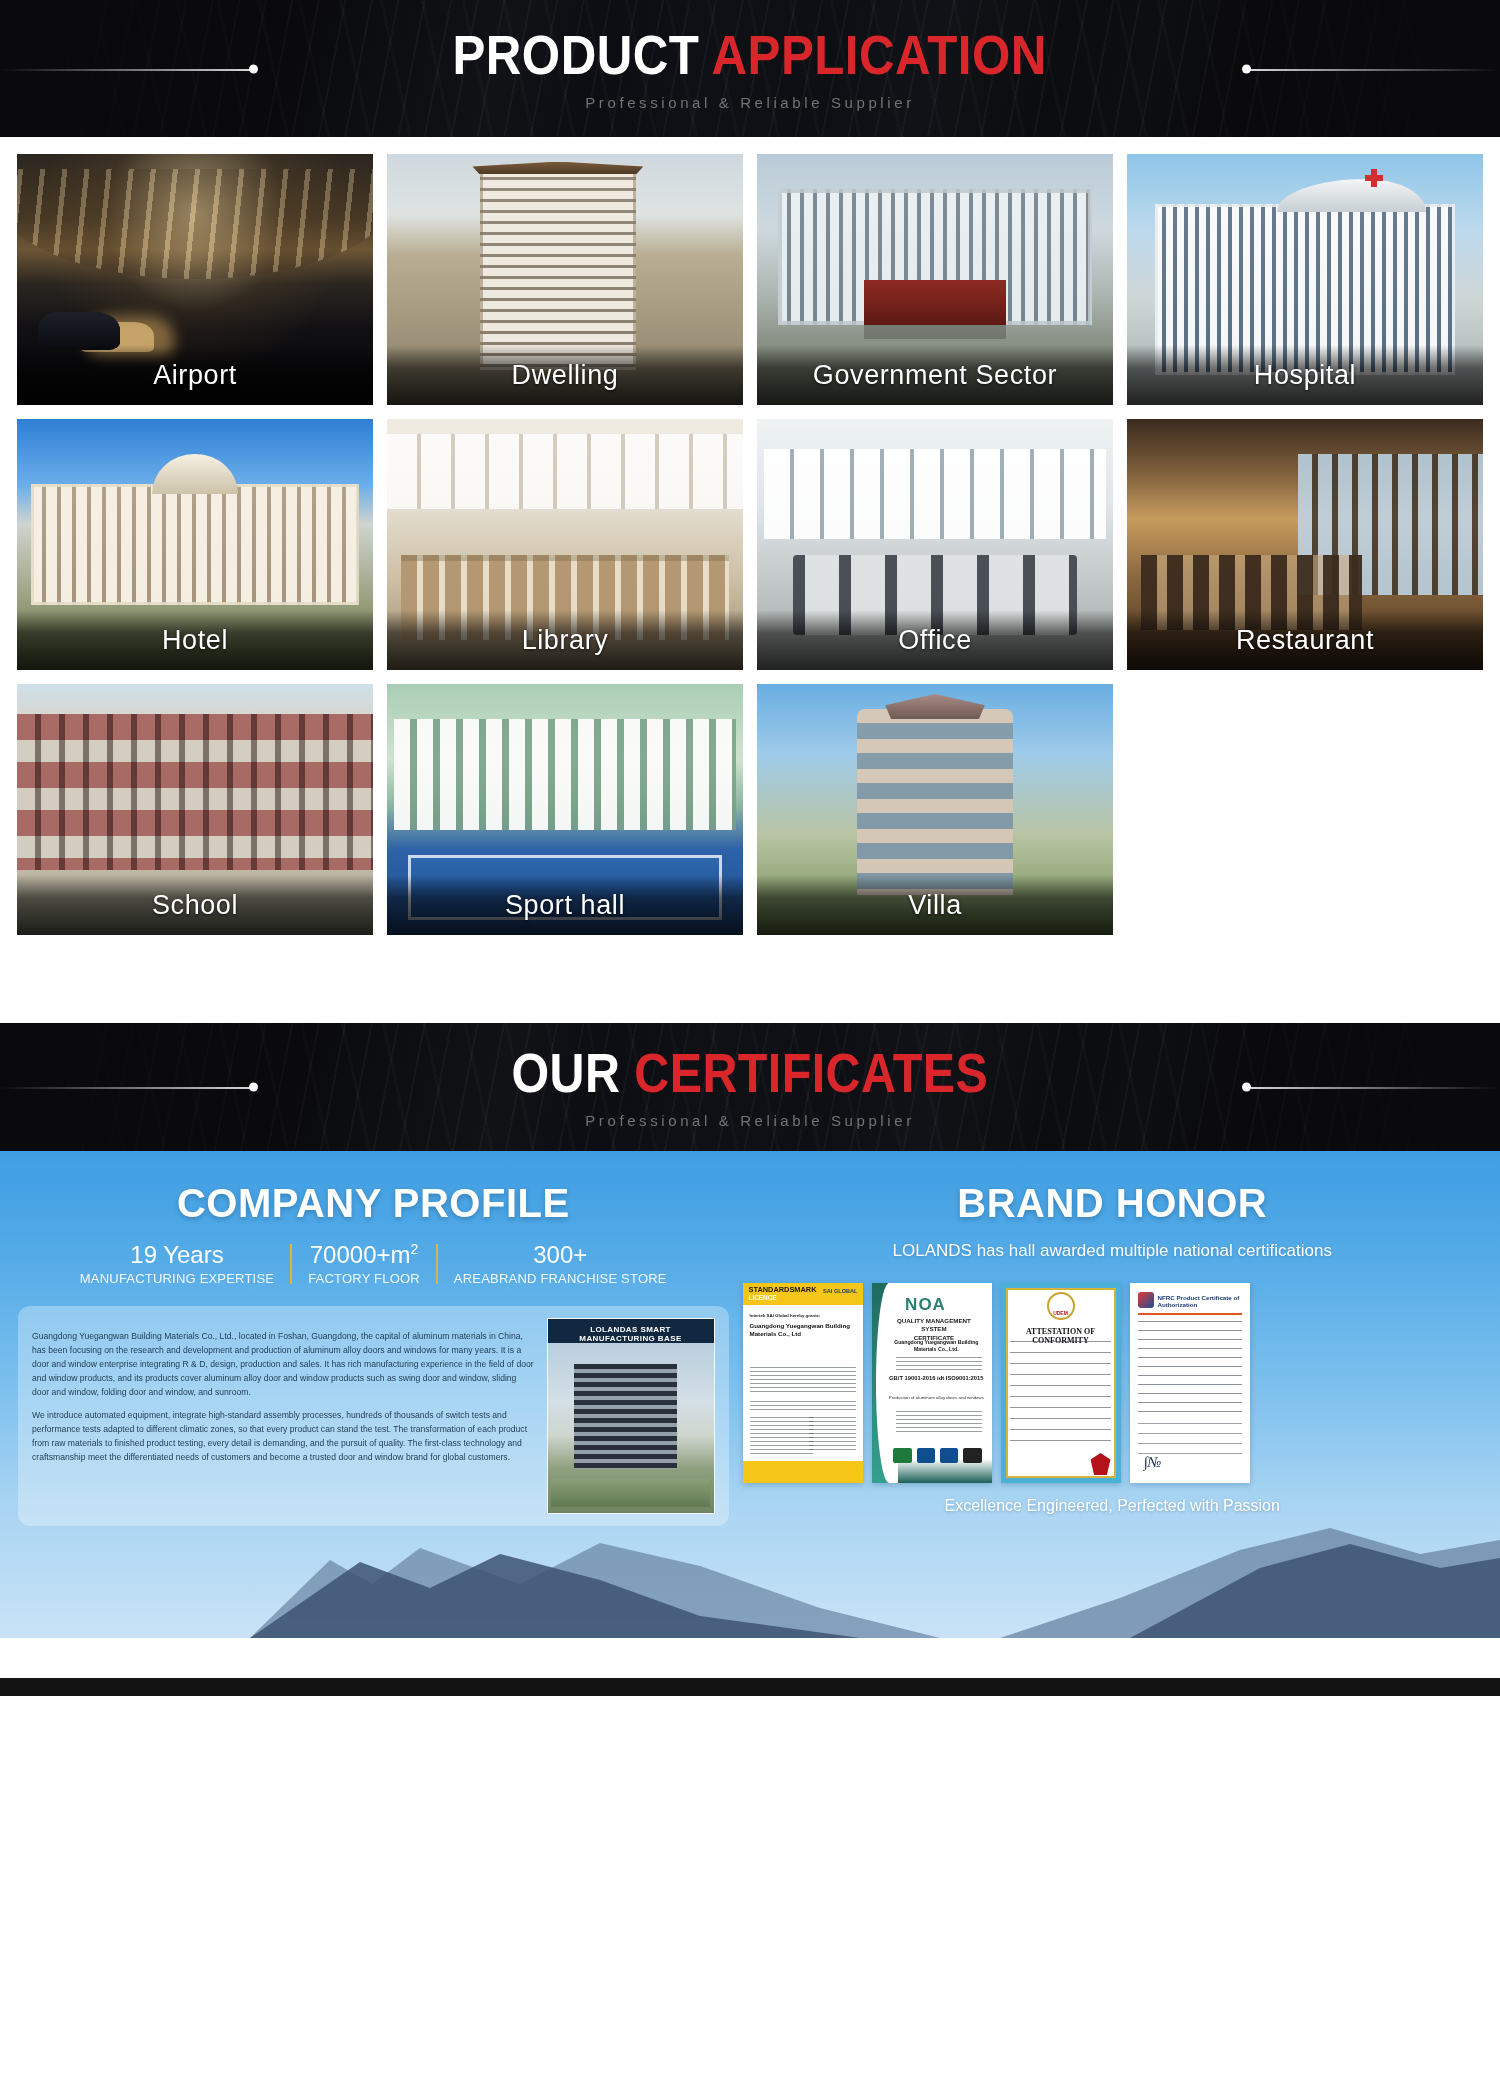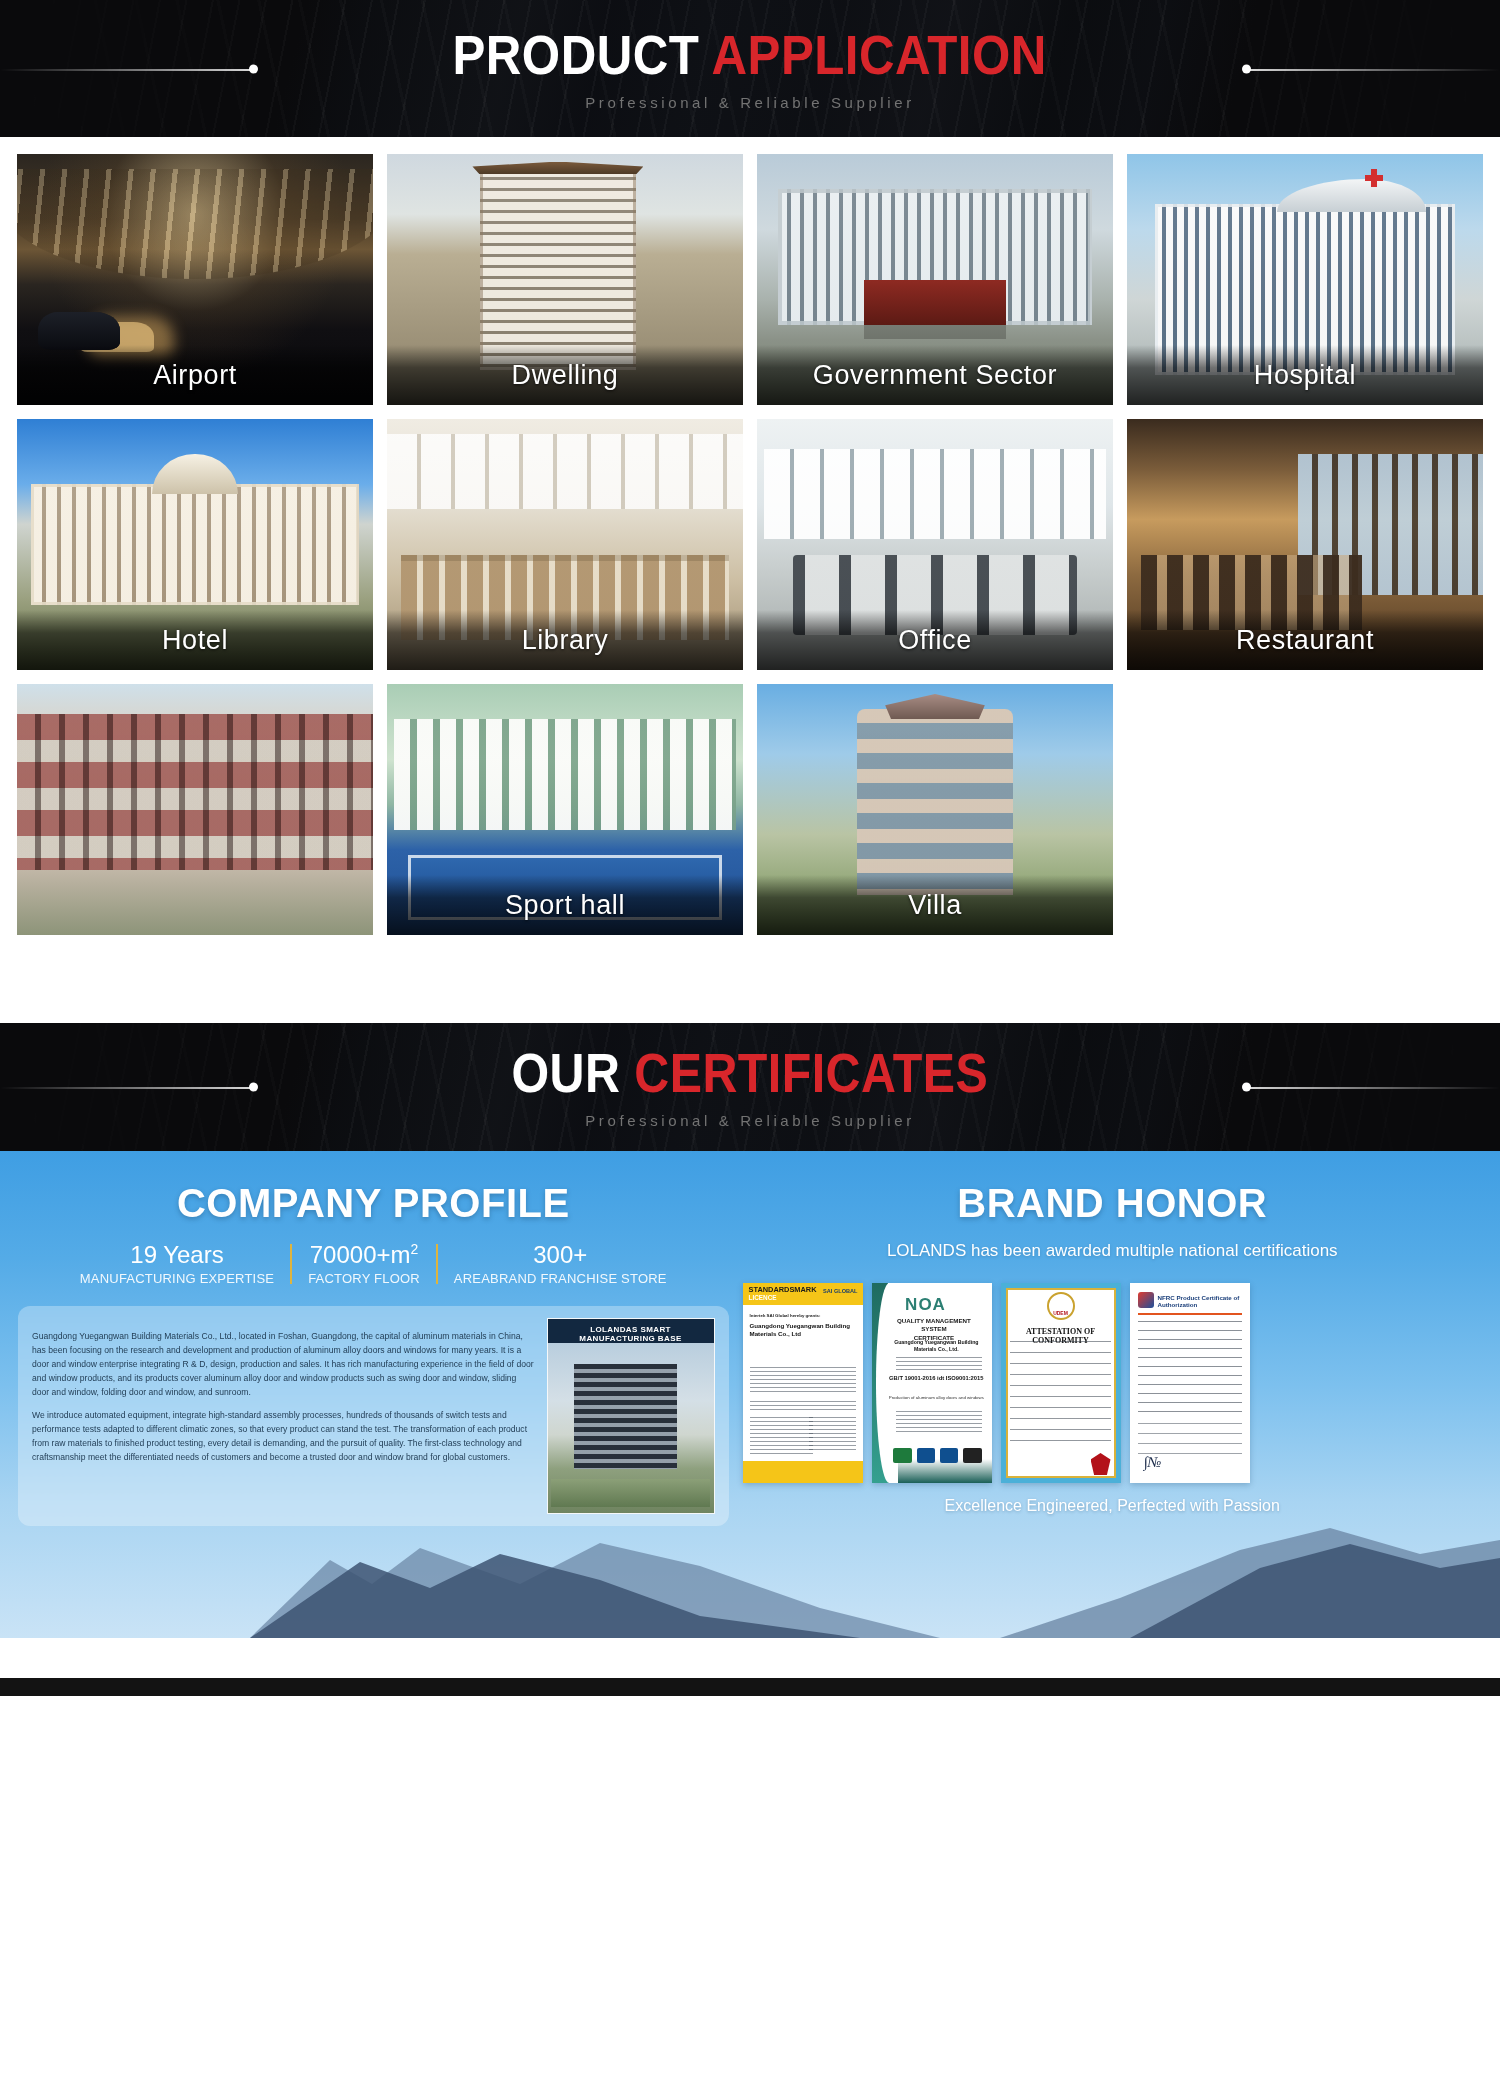--- a/index.html
+++ b/index.html
@@ -531,20 +531,21 @@
       <div class="app-card">
         <div class="scene sc-office"></div>
         <div class="label">Office</div>
       </div>
       <div class="app-card">
         <div class="scene sc-restaurant"></div>
         <div class="label">Restaurant</div>
       </div>
       <div class="app-card">
         <div class="scene sc-school"></div>
+        <div class="label">School</div>
       </div>
       <div class="app-card">
         <div class="scene sc-sport"></div>
         <div class="label">Sport hall</div>
       </div>
       <div class="app-card">
         <div class="scene sc-villa"></div>
         <div class="label">Villa</div>
       </div>
     </div>
@@ -604,21 +605,21 @@
         </div>
         <div class="factory-thumb">
           <div class="factory-bar">LOLANDAS SMART MANUFACTURING BASE</div>
           <div class="factory-img"></div>
         </div>
       </div>
     </div>
 
     <div class="col-right">
       <div class="sec-title">BRAND HONOR</div>
-      <div class="honor-sub">LOLANDS has been awarded multiple national certifications</div>
+      <div class="honor-sub">LOLANDS has hall awarded multiple national certifications</div>
 
       <div class="cert-row">
 
         <div class="cert">
           <div class="c1-arc"></div>
           <div class="c1-top">
             <div class="t1">STANDARDSMARK</div>
             <div class="t2">LICENCE</div>
             <div class="sai">SAI GLOBAL</div>
           </div>

